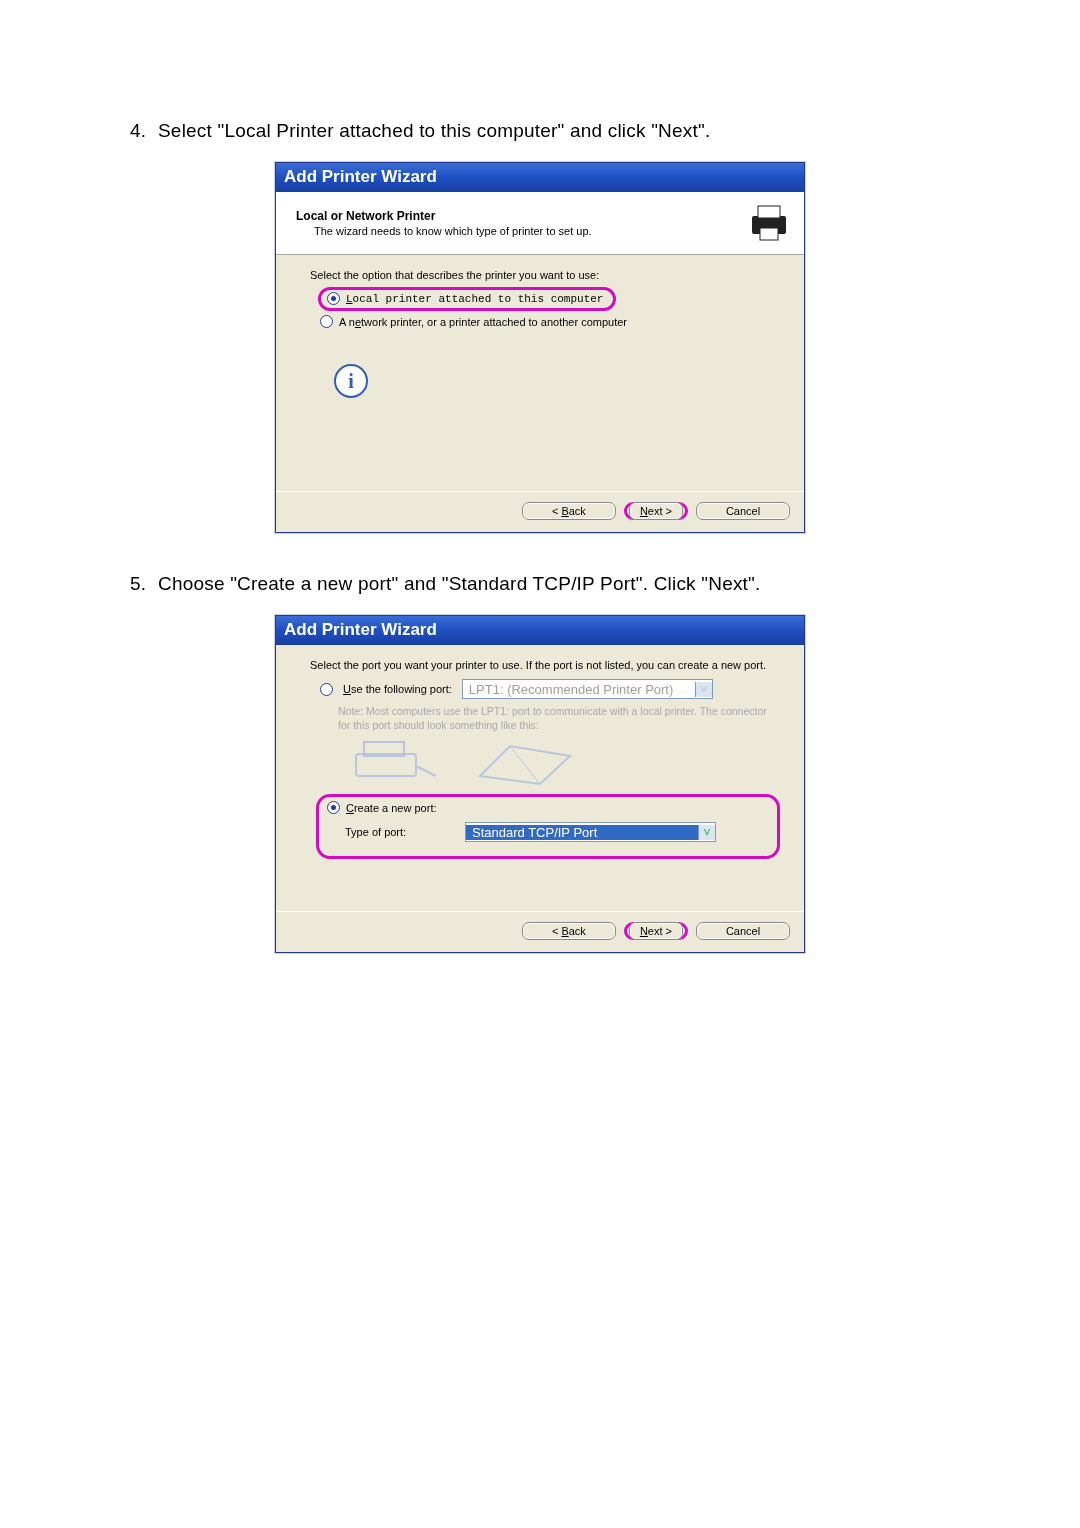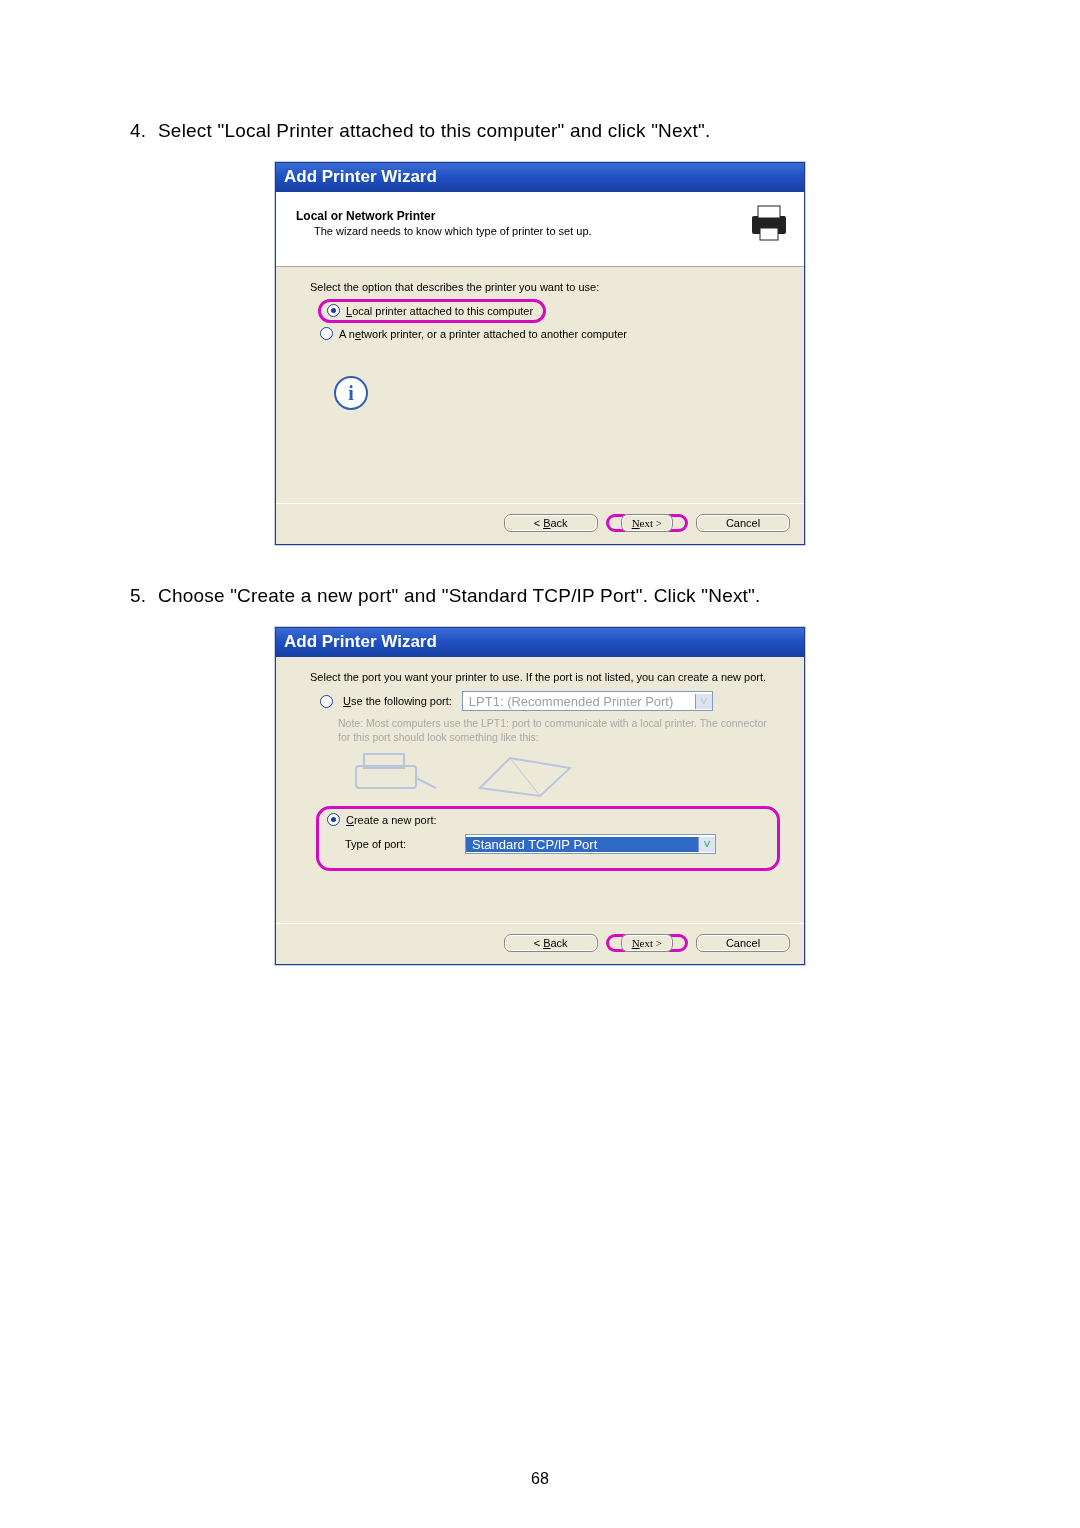--- a/index.html
+++ b/index.html
@@ -33,21 +33,21 @@
   .titlebar {
     background: linear-gradient(to bottom, #3a6ed5 0%, #1f4fc0 50%, #173fa0 100%);
     color: #fff;
     font-weight: bold;
     font-size: 17px;
     padding: 4px 8px 5px 8px;
   }
   .banner {
     background: #fff;
     border-bottom: 1px solid #aca899;
-    padding: 10px 14px 22px 20px;
+    padding: 10px 14px 10px 20px;
     display: flex;
     align-items: center;
   }
   .banner-text { flex: 1; }
   .banner-title { font-weight: bold; font-size: 12px; }
   .banner-sub { font-size: 11px; margin-left: 18px; margin-top:2px; }
   .printer-glyph {
     width: 42px; height: 42px; flex: 0 0 42px;
     display: flex; align-items: center; justify-content: center;
   }
@@ -94,23 +94,22 @@
     background:#ece9d8;
     border:1px solid #888;
     border-radius:7px;
     font-size:11px;
     box-shadow: inset 0 0 0 1px #fff;
   }
   .btn u { text-decoration: underline; }
   .hl-circle {
     border:3px solid #d40cc0;
     border-radius: 12px;
-    padding: 0 12px;
+    padding: 0 2px;
     display:inline-block;
-    font-family:Liberation Serif, serif;
   }
   .combo {
     display:inline-flex; align-items:center;
     border:1px solid #7f9db9; background:#fff; height:18px;
     font-size:13px;
   }
   .combo.disabled { color:#a0a0a0; background:#fff;}
   .combo .val { padding:0 6px; min-width:220px; }
   .combo.sel .val { background:#316ac5; color:#fff; min-width:220px; }
   .combo .arrow { width:16px; text-align:center; border-left:1px solid #7f9db9; background:#dbe4f0; color:#4a6; }
@@ -148,21 +147,21 @@
           <rect x="4" y="14" width="34" height="18" rx="2" fill="#222"></rect>
           <rect x="10" y="4" width="22" height="12" fill="#fff" stroke="#222"></rect>
           <rect x="12" y="26" width="18" height="12" fill="#fff" stroke="#222"></rect>
         </svg>
       </div>
     </div>
 
     <div class="body-area">
       <div class="prompt">Select the option that describes the printer you want to use:</div>
 
-      <div style="margin:4px 0 2px 8px;">
+      <div style="margin:4px 0 2px 8px;font-family:Liberation Mono, monospace;">
         <span class="hl-oval">
           <span class="radio sel"></span>
           <span><u>L</u><span></span>ocal printer attached to this computer</span>
         </span>
       </div>
 
 
       <div class="radio-row">
         <span class="radio"></span>
         <span>A n<u>e</u>twork printer, or a printer attached to another computer</span>
@@ -233,14 +232,13 @@
 
     <div class="btnbar">
       <span class="btn">&lt; <u>B</u>ack</span>
       <span class="hl-circle">
         <span class="btn"><u>N</u>ext &gt;</span>
       </span>
       <span class="btn">Cancel</span>
     </div>
   </div>
 
-  <div class="page-num">68</div>
 </div>
 
 </body></html>

